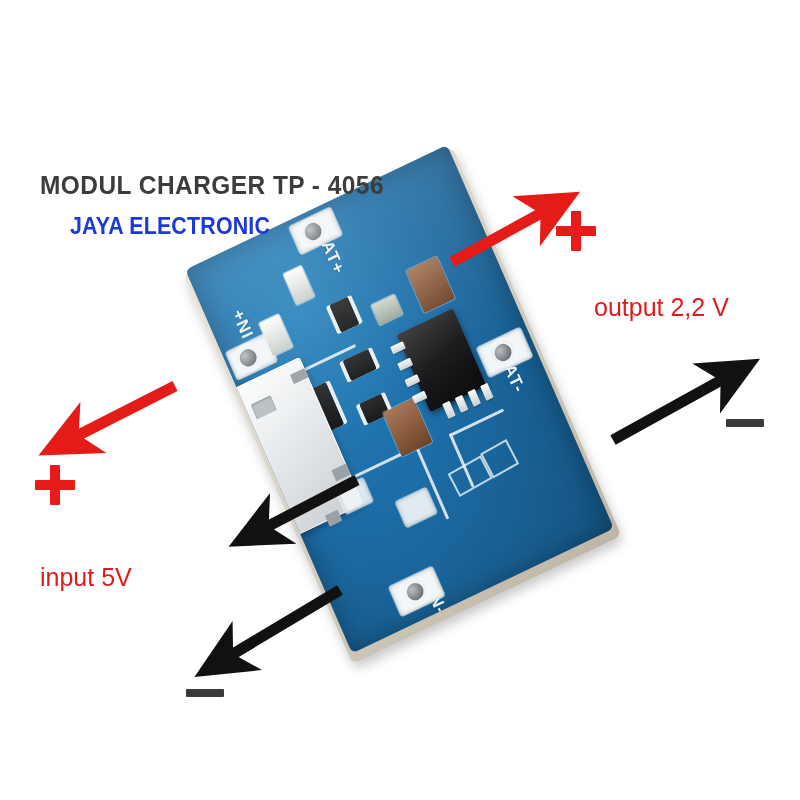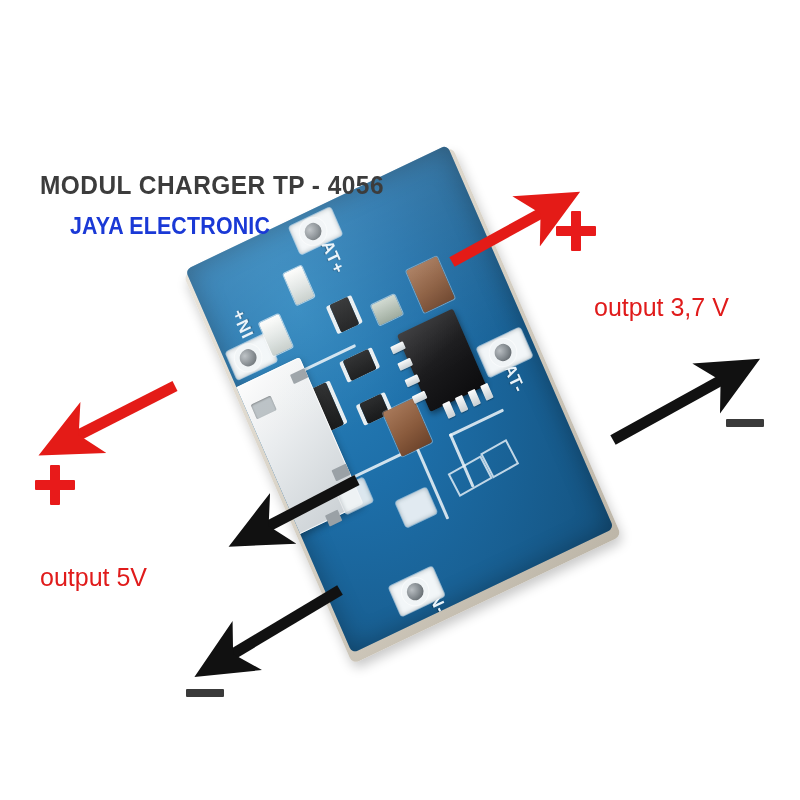--- a/index.html
+++ b/index.html
@@ -226,21 +226,21 @@
     <line x1="613" y1="440" x2="736" y2="372" stroke="#111111" stroke-width="11" marker-end="url(#blk-head)"></line>
 
     <line x1="357" y1="480" x2="253" y2="534" stroke="#111111" stroke-width="11" marker-end="url(#blk-head)"></line>
 
     <line x1="340" y1="590" x2="218" y2="663" stroke="#111111" stroke-width="11" marker-end="url(#blk-head)"></line>
   </svg>
 
   <div class="title">MODUL CHARGER TP - 4056</div>
   <div class="subtitle">JAYA ELECTRONIC</div>
 
-  <div class="red-label" id="output-label">output 3,7 V</div>
-  <div class="red-label" id="input-label">output 5V</div>
+  <div class="red-label" id="output-label">output 2,2 V</div>
+  <div class="red-label" id="input-label">input 5V</div>
 
   <div class="plus" id="plus-bat"></div>
   <div class="plus" id="plus-in"></div>
   <div class="minus" id="minus-bat"></div>
   <div class="minus" id="minus-in"></div>
 
 </div>
 
 </body></html>

